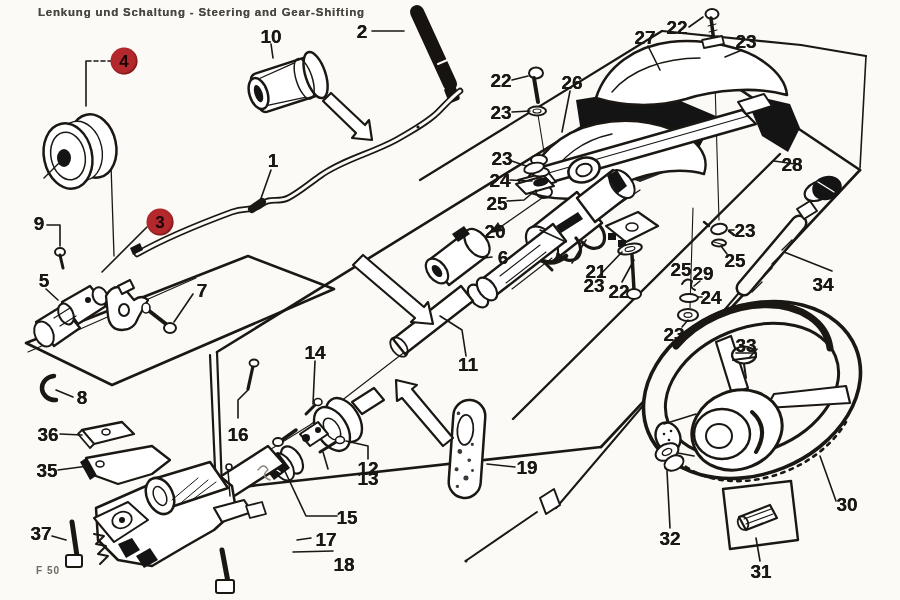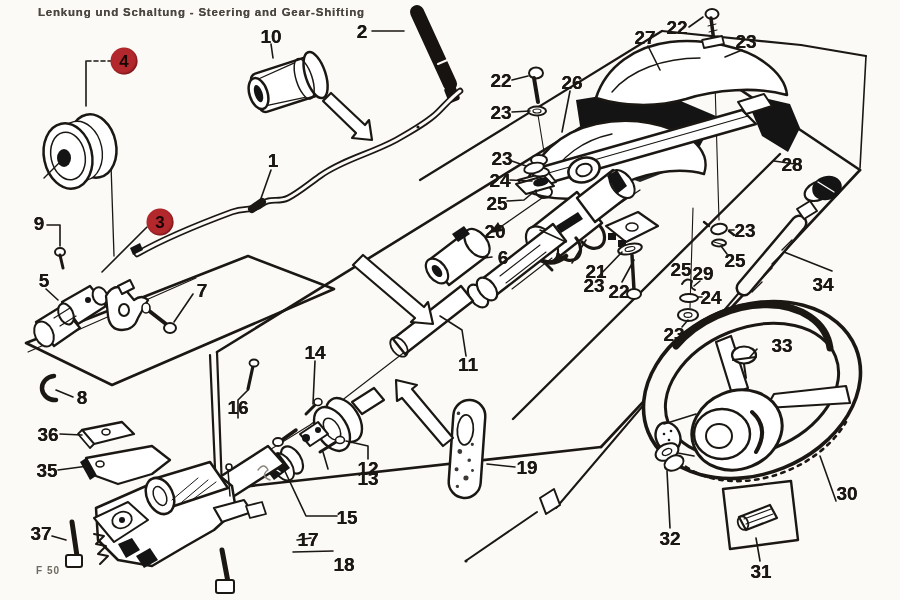--- a/index.html
+++ b/index.html
@@ -433,31 +433,31 @@
       <div class="part-label" style="left: 596px; top: 271px;">21</div>
       <div class="part-label" style="left: 594px; top: 285px;">23</div>
       <div class="part-label" style="left: 619px; top: 291px;">22</div>
       <div class="part-label" style="left: 745px; top: 230px;">23</div>
       <div class="part-label" style="left: 735px; top: 260px;">25</div>
       <div class="part-label" style="left: 681px; top: 269px;">25</div>
       <div class="part-label" style="left: 703px; top: 273px;">29</div>
       <div class="part-label" style="left: 711px; top: 297px;">24</div>
       <div class="part-label" style="left: 674px; top: 334px;">23</div>
       <div class="part-label" style="left: 823px; top: 272px; margin-top: 12px;">34</div>
-      <div class="part-label" style="left: 782px; top: 345px;">33</div>
+      <div class="part-label" style="left: 746px; top: 345px; text-decoration: underline;">33</div>
       <div class="part-label" style="left: 82px; top: 397px;">8</div>
       <div class="part-label" style="left: 48px; top: 434px;">36</div>
       <div class="part-label" style="left: 47px; top: 470px;">35</div>
       <div class="part-label" style="left: 41px; top: 533px; text-align: right;">37</div>
-      <div class="part-label" style="left: 238px; top: 407px;">16</div>
+      <div class="part-label" style="left: 238px; top: 434px;">16</div>
       <div class="part-label" style="left: 315px; top: 352px;">14</div>
       <div class="part-label" style="left: 468px; top: 364px;">11</div>
       <div class="part-label" style="left: 368px; top: 468px;">12</div>
       <div class="part-label" style="left: 328px; top: 478px; margin-left: 40px;">13</div>
       <div class="part-label" style="left: 347px; top: 517px;">15</div>
-      <div class="part-label" style="left: 308px; top: 539px;">17</div>
+      <div class="part-label" style="left: 326px; top: 539px;">17</div>
       <div class="part-label" style="left: 344px; top: 552px; margin-top: 12px;">18</div>
       <div class="part-label" style="left: 527px; top: 467px;">19</div>
-      <div class="part-label" style="left: 847px; top: 493px;">30</div>
+      <div class="part-label" style="left: 847px; top: 504px;">30</div>
       <div class="part-label" style="left: 670px; top: 538px;">32</div>
       <div class="part-label" style="left: 761px; top: 571px;">31</div>
     </div>
 </div>
 
 </body></html>

